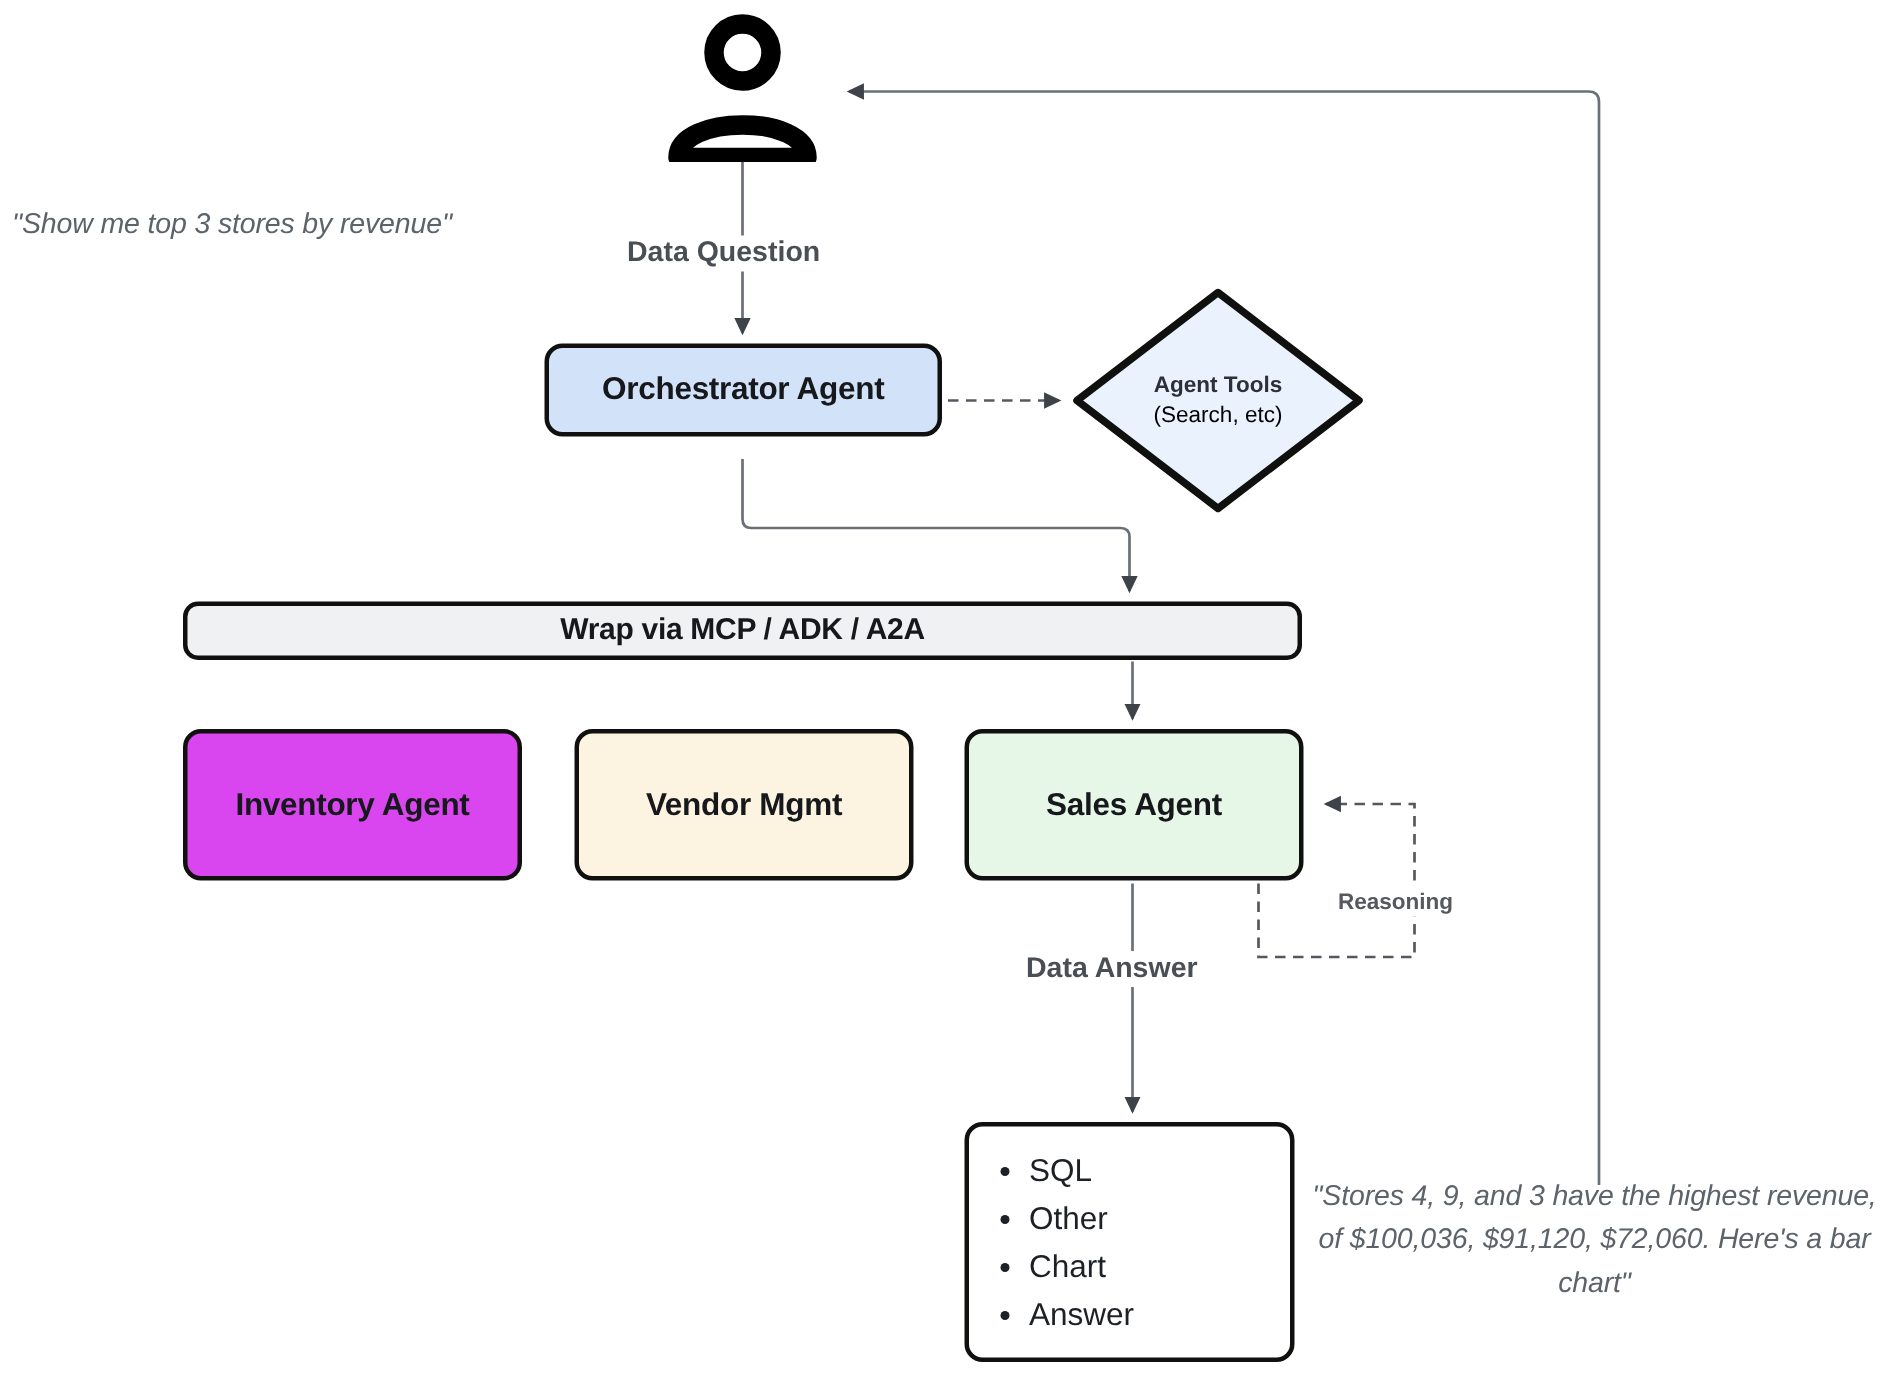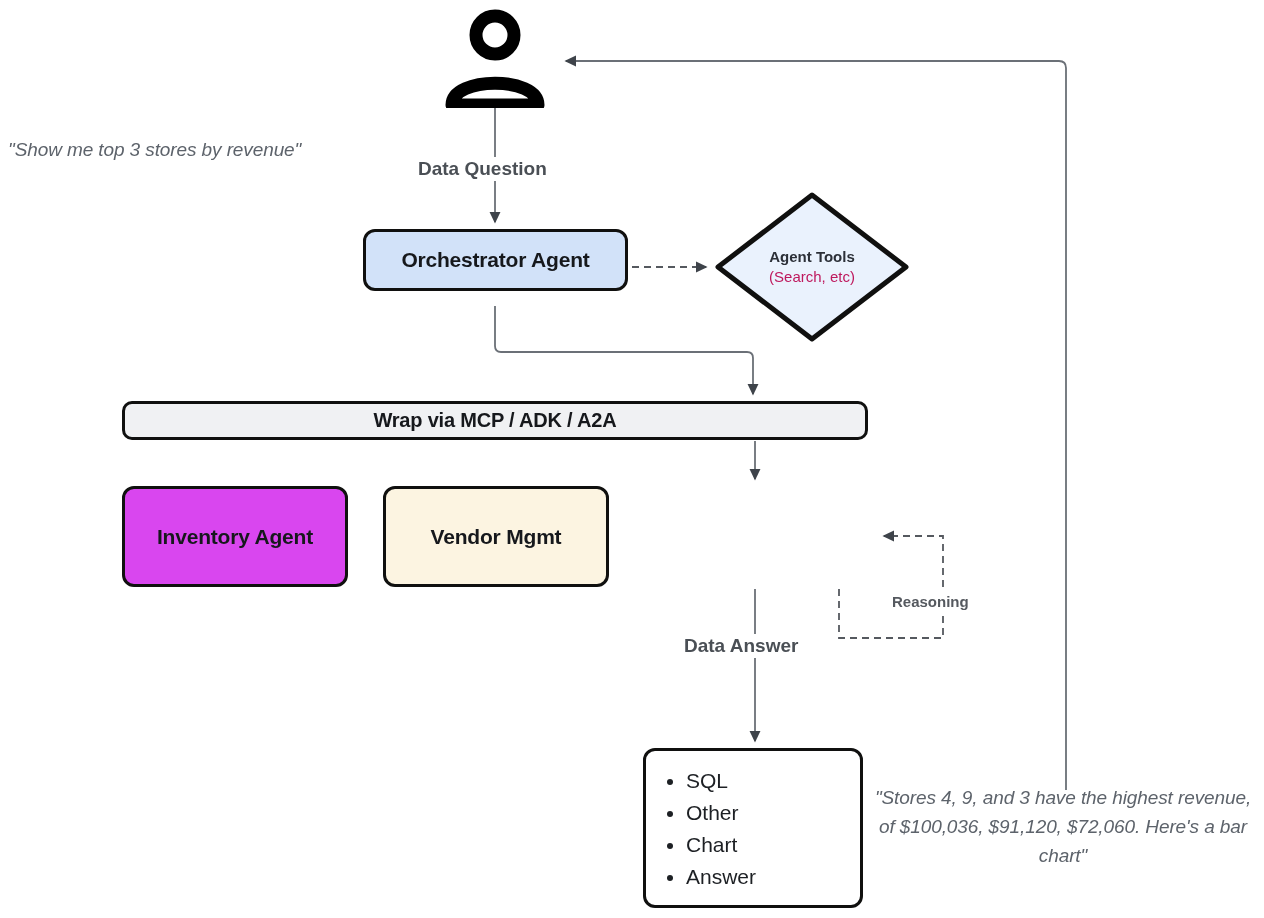--- a/index.html
+++ b/index.html
@@ -114,21 +114,21 @@
   .diamond-title {
     display: block;
     font-size: 15px;
     font-weight: bold;
     color: #2c3038;
   }
   .diamond-sub {
     display: block;
     font-size: 15px;
     font-weight: normal;
-    color: #be185d;
+    color: #000000;
   }
 
   
   #node-output {
     position: absolute;
     left: 643px;
     top: 748px;
     width: 220px;
     height: 160px;
     box-sizing: border-box;
@@ -264,20 +264,23 @@
   </div>
 
   <div class="node" id="node-inventory">
     <span>Inventory Agent</span>
   </div>
 
   <div class="node" id="node-vendor">
     <span>Vendor Mgmt</span>
   </div>
 
+  <div class="node" id="node-sales">
+    <span>Sales Agent</span>
+  </div>
 
   <div id="node-output">
     <ul>
       <li>SQL</li>
       <li>Other</li>
       <li>Chart</li>
       <li>Answer</li>
     </ul>
   </div>
 

